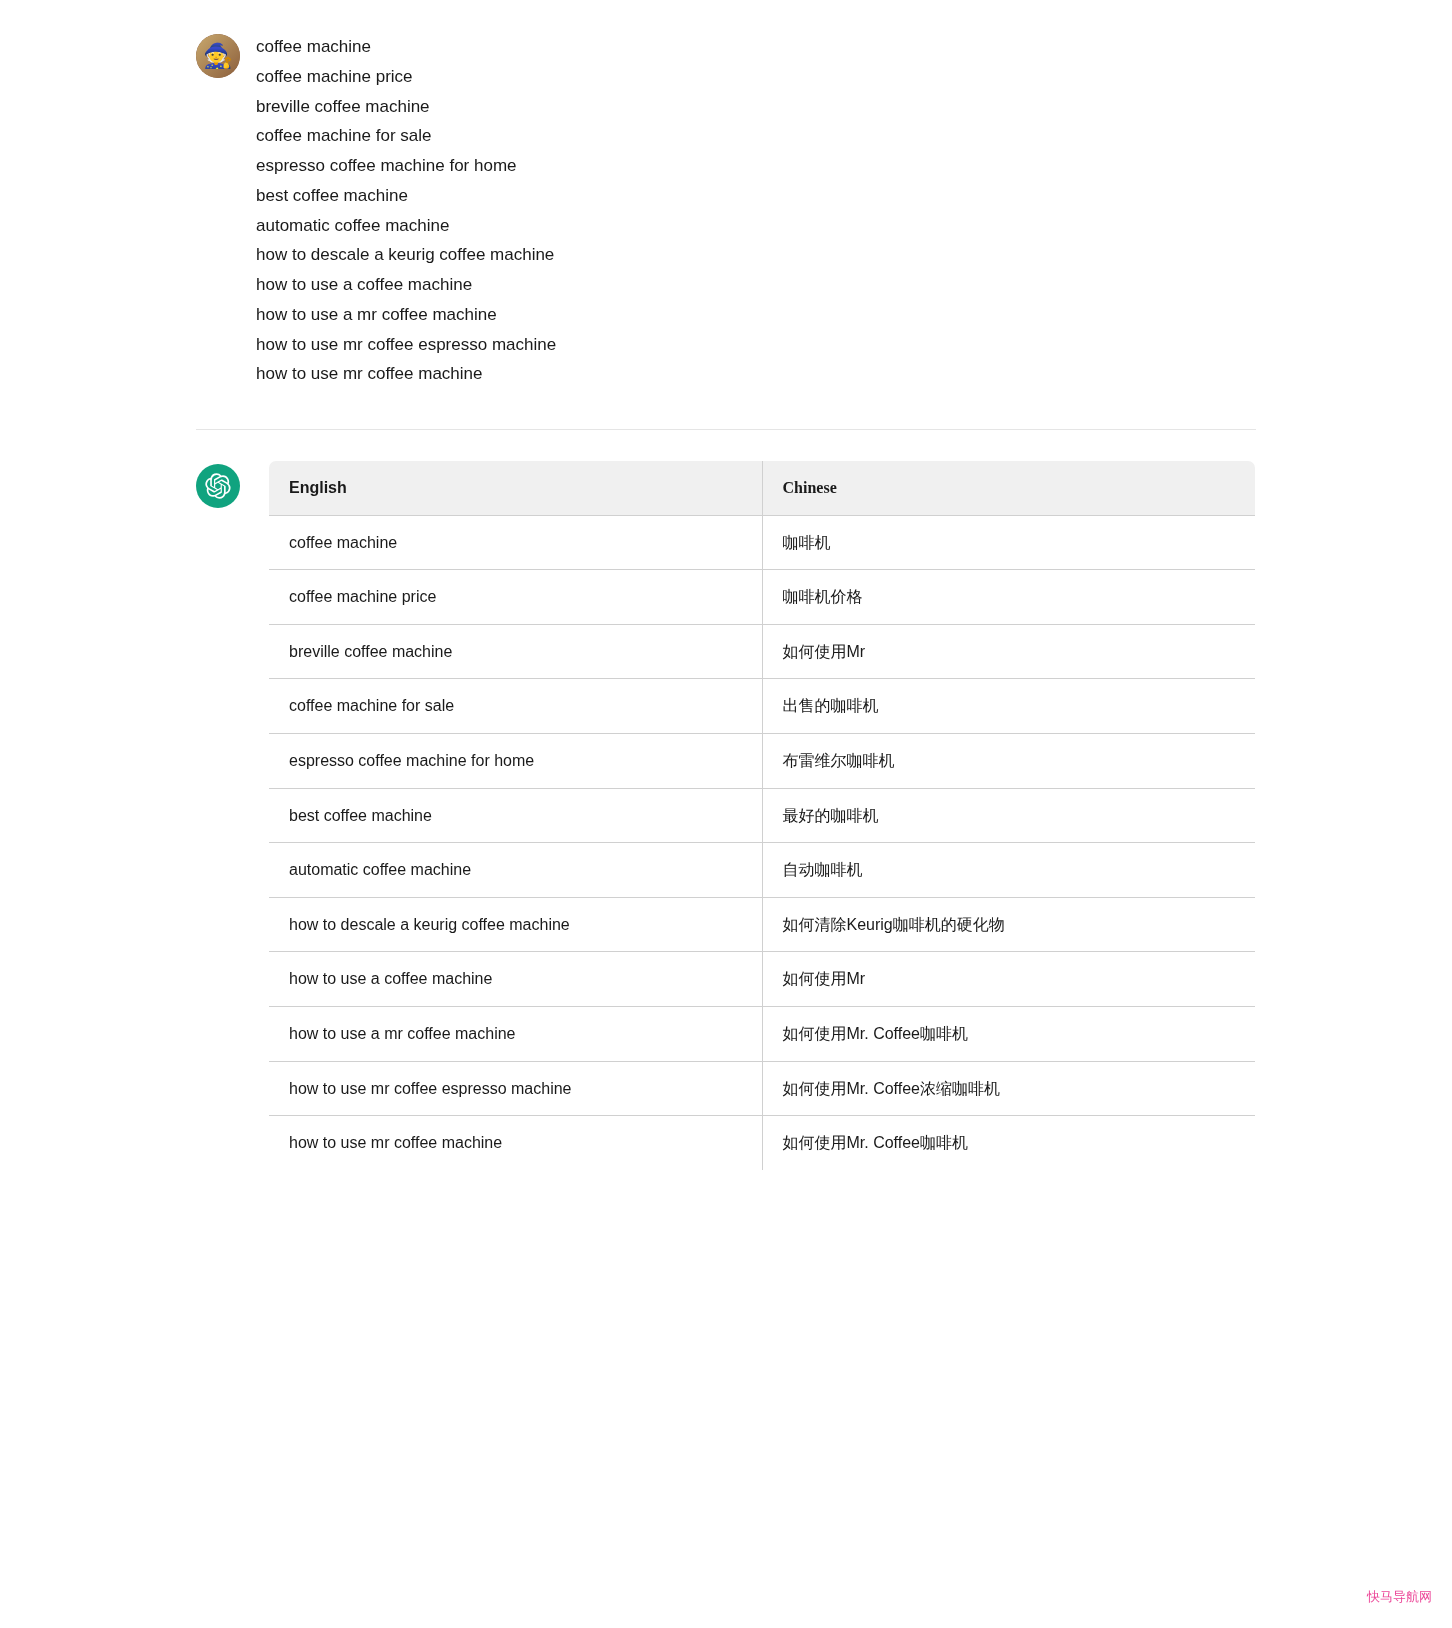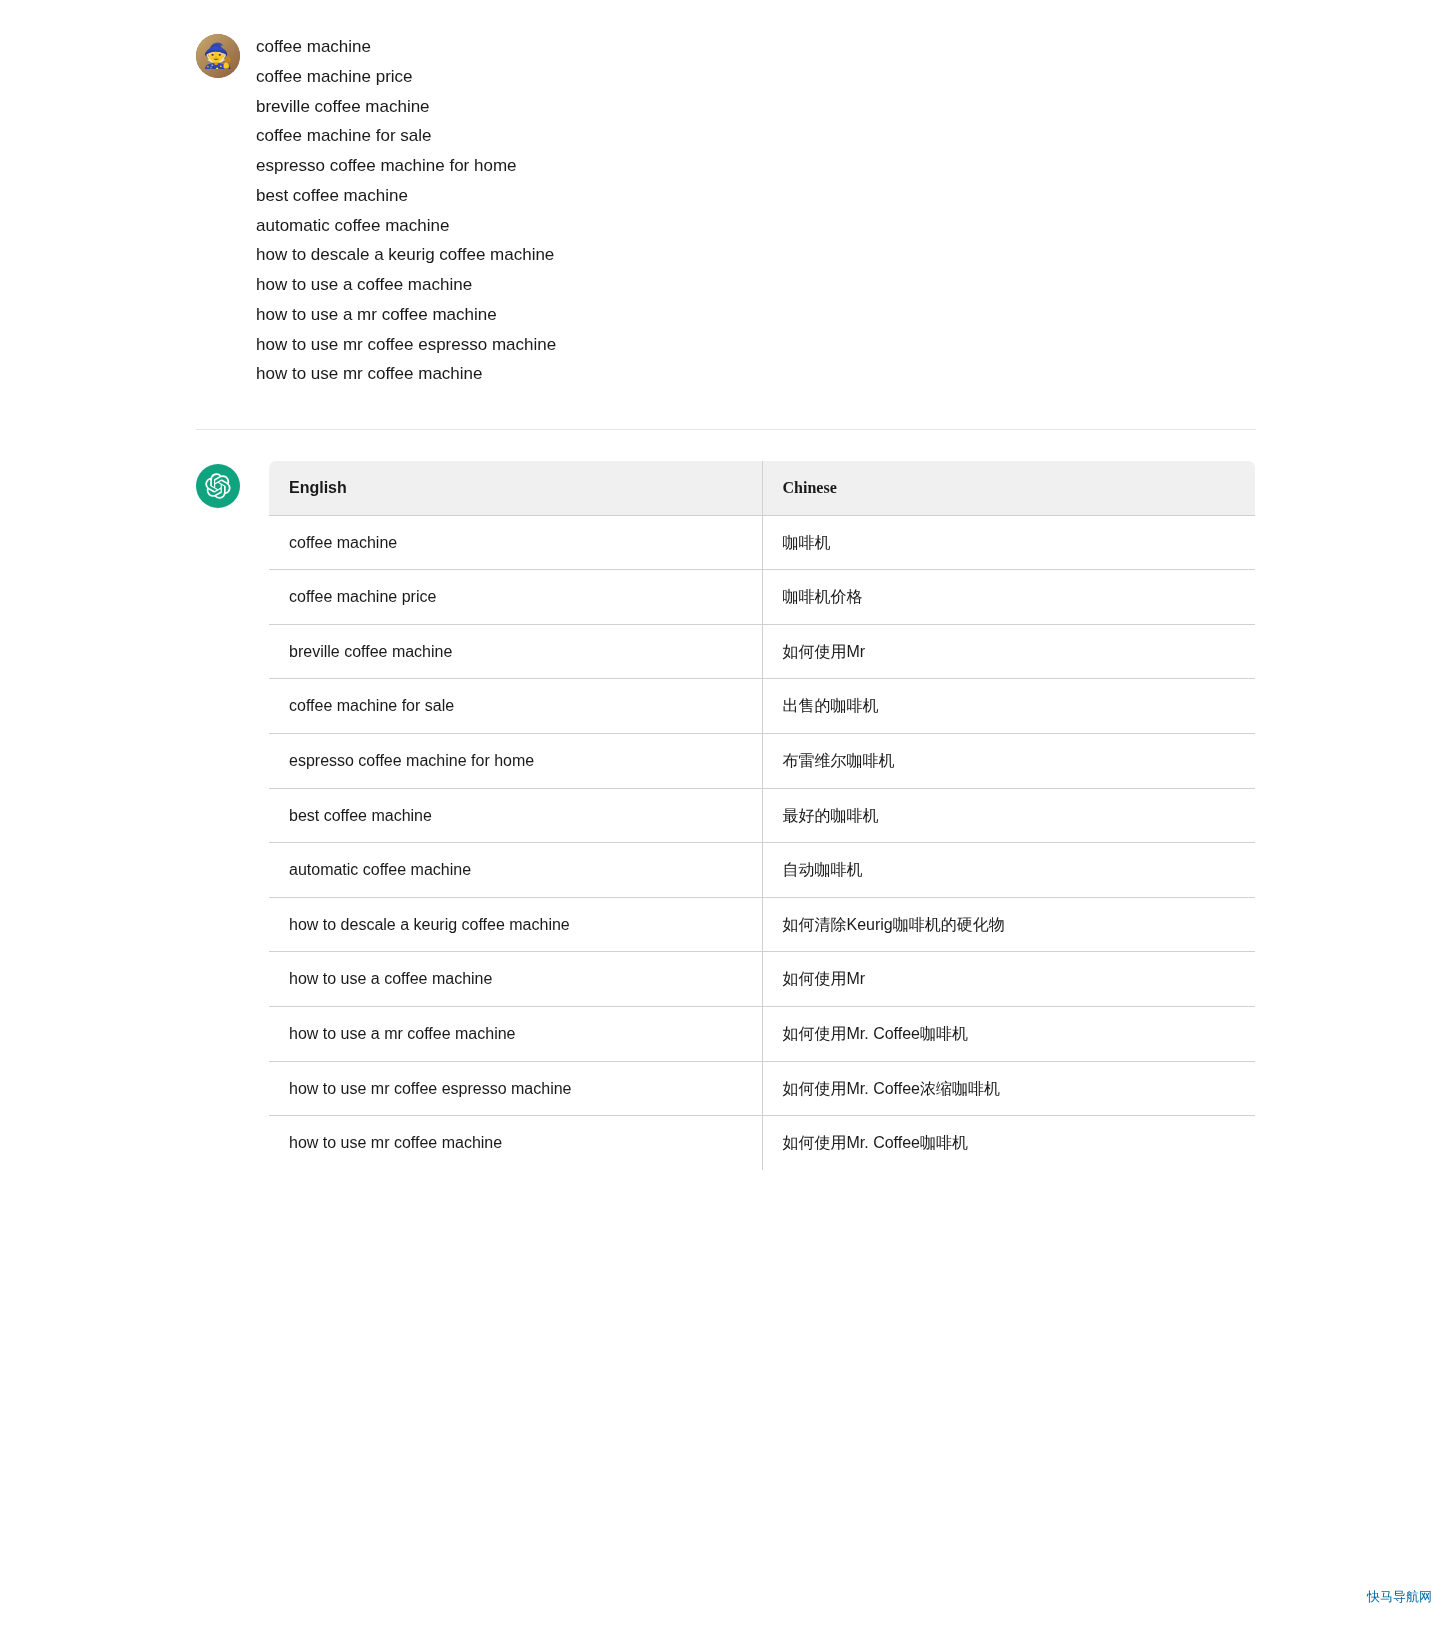--- a/index.html
+++ b/index.html
@@ -156,21 +156,21 @@
 
     .translation-table tbody tr {
       background: #ffffff;
     }
 
     .watermark {
       position: fixed;
       bottom: 20px;
       right: 20px;
       font-size: 13px;
-      color: #0369a1;
+      color: #ec4899;
       font-weight: 500;
     }
 
     .col-english {
       width: 50%;
     }
 
     .col-chinese {
       width: 50%;
       font-family: Liberation Serif, serif;

